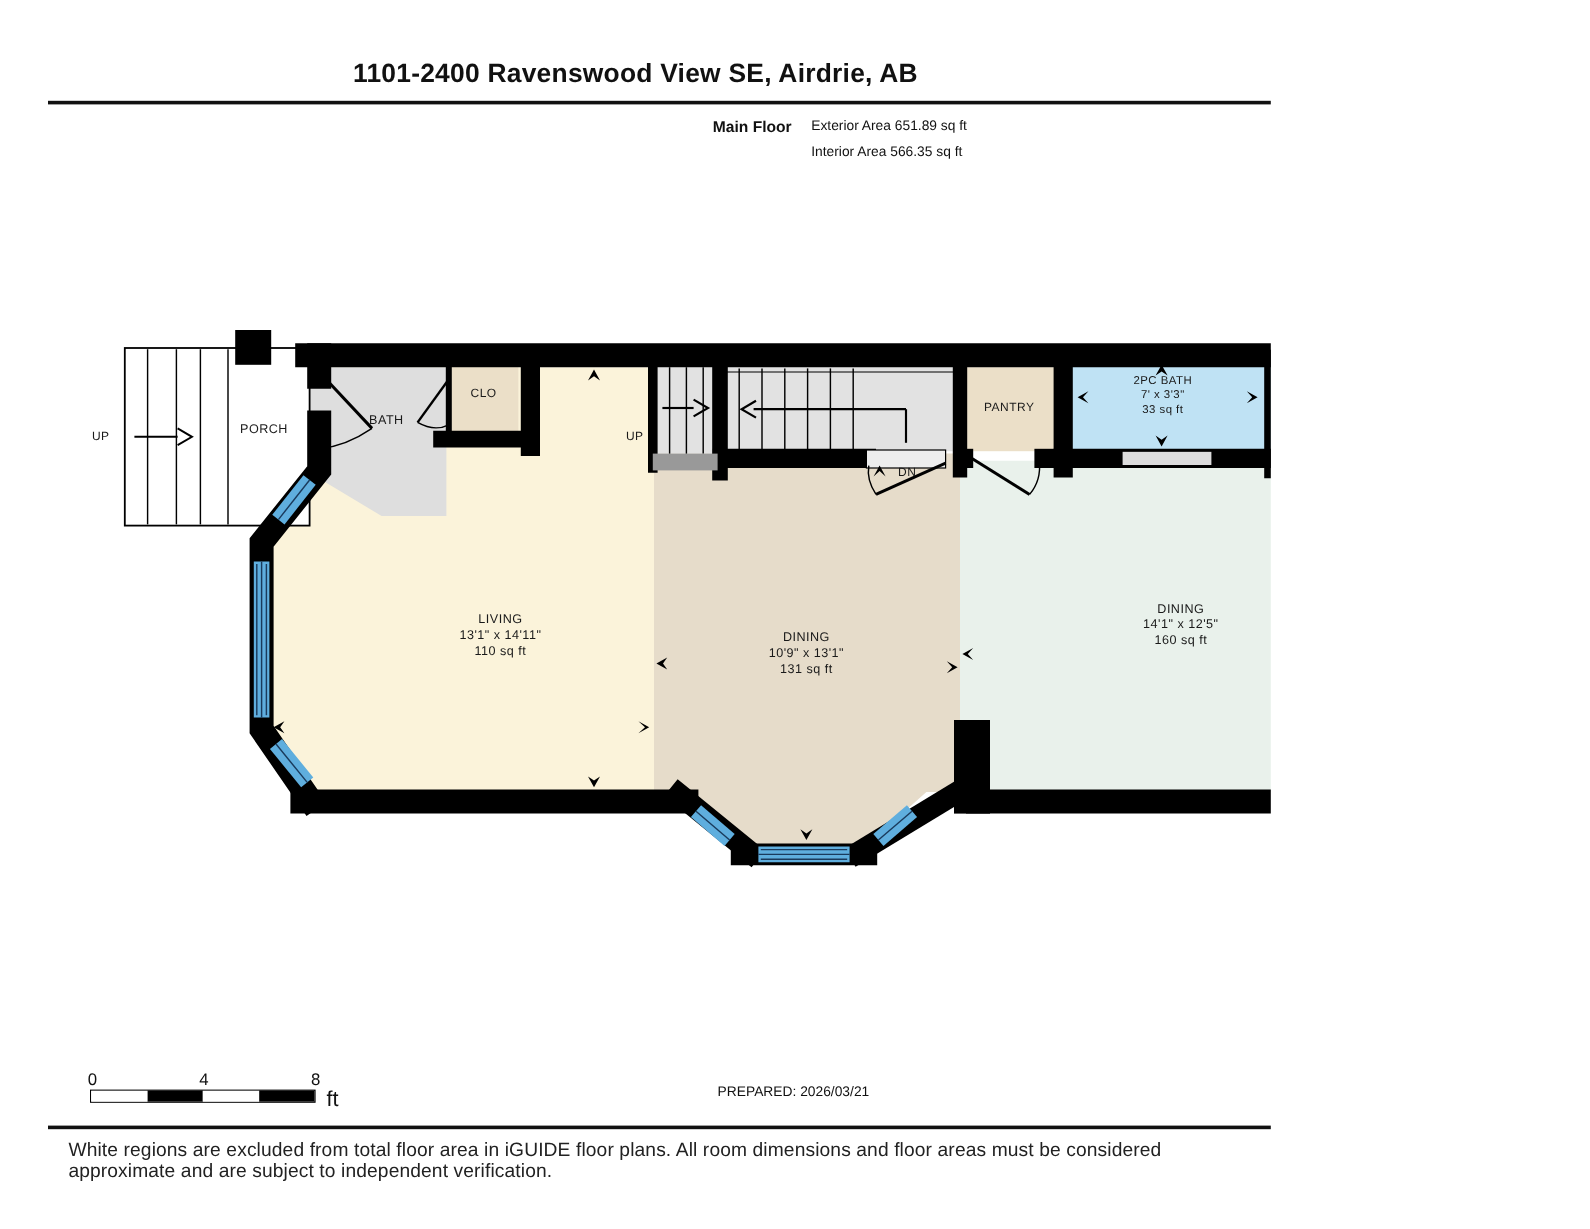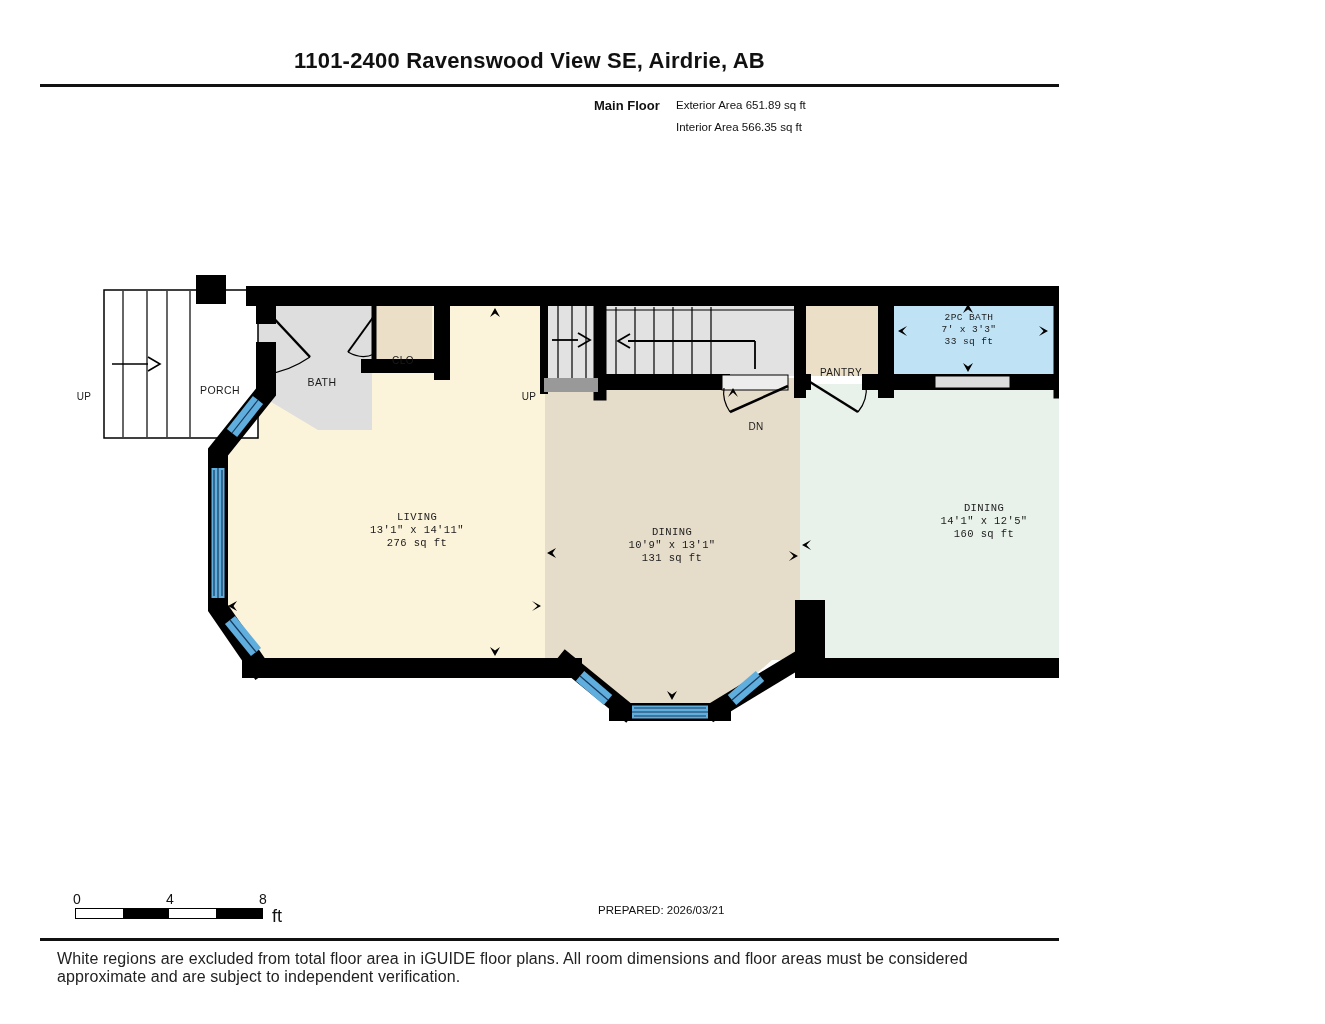--- a/index.html
+++ b/index.html
@@ -8,24 +8,24 @@
   .abs{position:absolute;}
   .title{left:0;right:0;top:48px;text-align:center;font-size:22px;font-weight:bold;letter-spacing:.2px;}
   .rule{left:40px;width:1245px;height:3px;background:#111;}
   .rule-top{top:84px;}
   .rule-bottom{top:938px;height:2.5px;}
   .floor-label{left:594px;top:95px;font-size:13px;font-weight:bold;line-height:21.5px;}
   .areas{left:676px;top:95px;font-size:11.5px;line-height:21.5px;}
   svg.plan{left:0;top:0;width:1325px;height:1024px;}
   .labels{left:0;top:0;width:1325px;height:1024px;pointer-events:none;}
   .room-label{position:absolute;transform:translate(-50%,-50%);text-align:center;
-              font-size:10.5px;line-height:13px;letter-spacing:.4px;color:#1a1a1a;white-space:nowrap;font-family:Liberation Mono, monospace;}
+              font-size:10.5px;line-height:13px;letter-spacing:.4px;color:#1a1a1a;white-space:nowrap;}
   .room-label.small{font-size:9.5px;line-height:12px;}
   .single{position:absolute;transform:translate(-50%,-50%);font-size:10.5px;letter-spacing:.4px;
-          color:#1a1a1a;white-space:nowrap;margin-top:32px;}
+          color:#1a1a1a;white-space:nowrap;}
   .single.tiny{font-size:10px;}
   .scale-num{position:absolute;font-size:14px;color:#111;transform:translateX(-50%);}
   .scale-ft{position:absolute;font-size:18px;color:#111;}
   .scalebar{position:absolute;left:75px;top:908px;width:188px;height:11px;border:1.5px solid #000;
             box-sizing:border-box;display:flex;}
   .scalebar .seg{flex:1 1 0;}
   .seg.w{background:#fff;} .seg.b{background:#000;}
   .prepared{position:absolute;left:598px;top:904px;font-size:11.5px;color:#111;}
   .disclaimer{position:absolute;left:57px;top:950px;font-size:16px;color:#222;letter-spacing:.1px;}
   .compass{position:absolute;left:1192px;top:868px;}
@@ -197,21 +197,21 @@
       <polygon points="1039,326 1048,331 1039,336 1043.5,331"></polygon>
       <polygon points="1084,375 1089,366 1094,375 1089,370.5"></polygon>
       <polygon points="728,397 733,388 738,397 733,392.5"></polygon>
     </g>
   </svg>
 
   <div class="abs labels">
     <div class="room-label" style="left:417px;top:530px">
       <div>LIVING</div>
       <div>13'1" x 14'11"</div>
-      <div>276 sq ft</div>
+      <div>110 sq ft</div>
     </div>
     <div class="room-label" style="left:672px;top:545px">
       <div>DINING</div>
       <div>10'9" x 13'1"</div>
       <div>131 sq ft</div>
     </div>
     <div class="room-label" style="left:984px;top:521px">
       <div>DINING</div>
       <div>14'1" x 12'5"</div>
       <div>160 sq ft</div>

